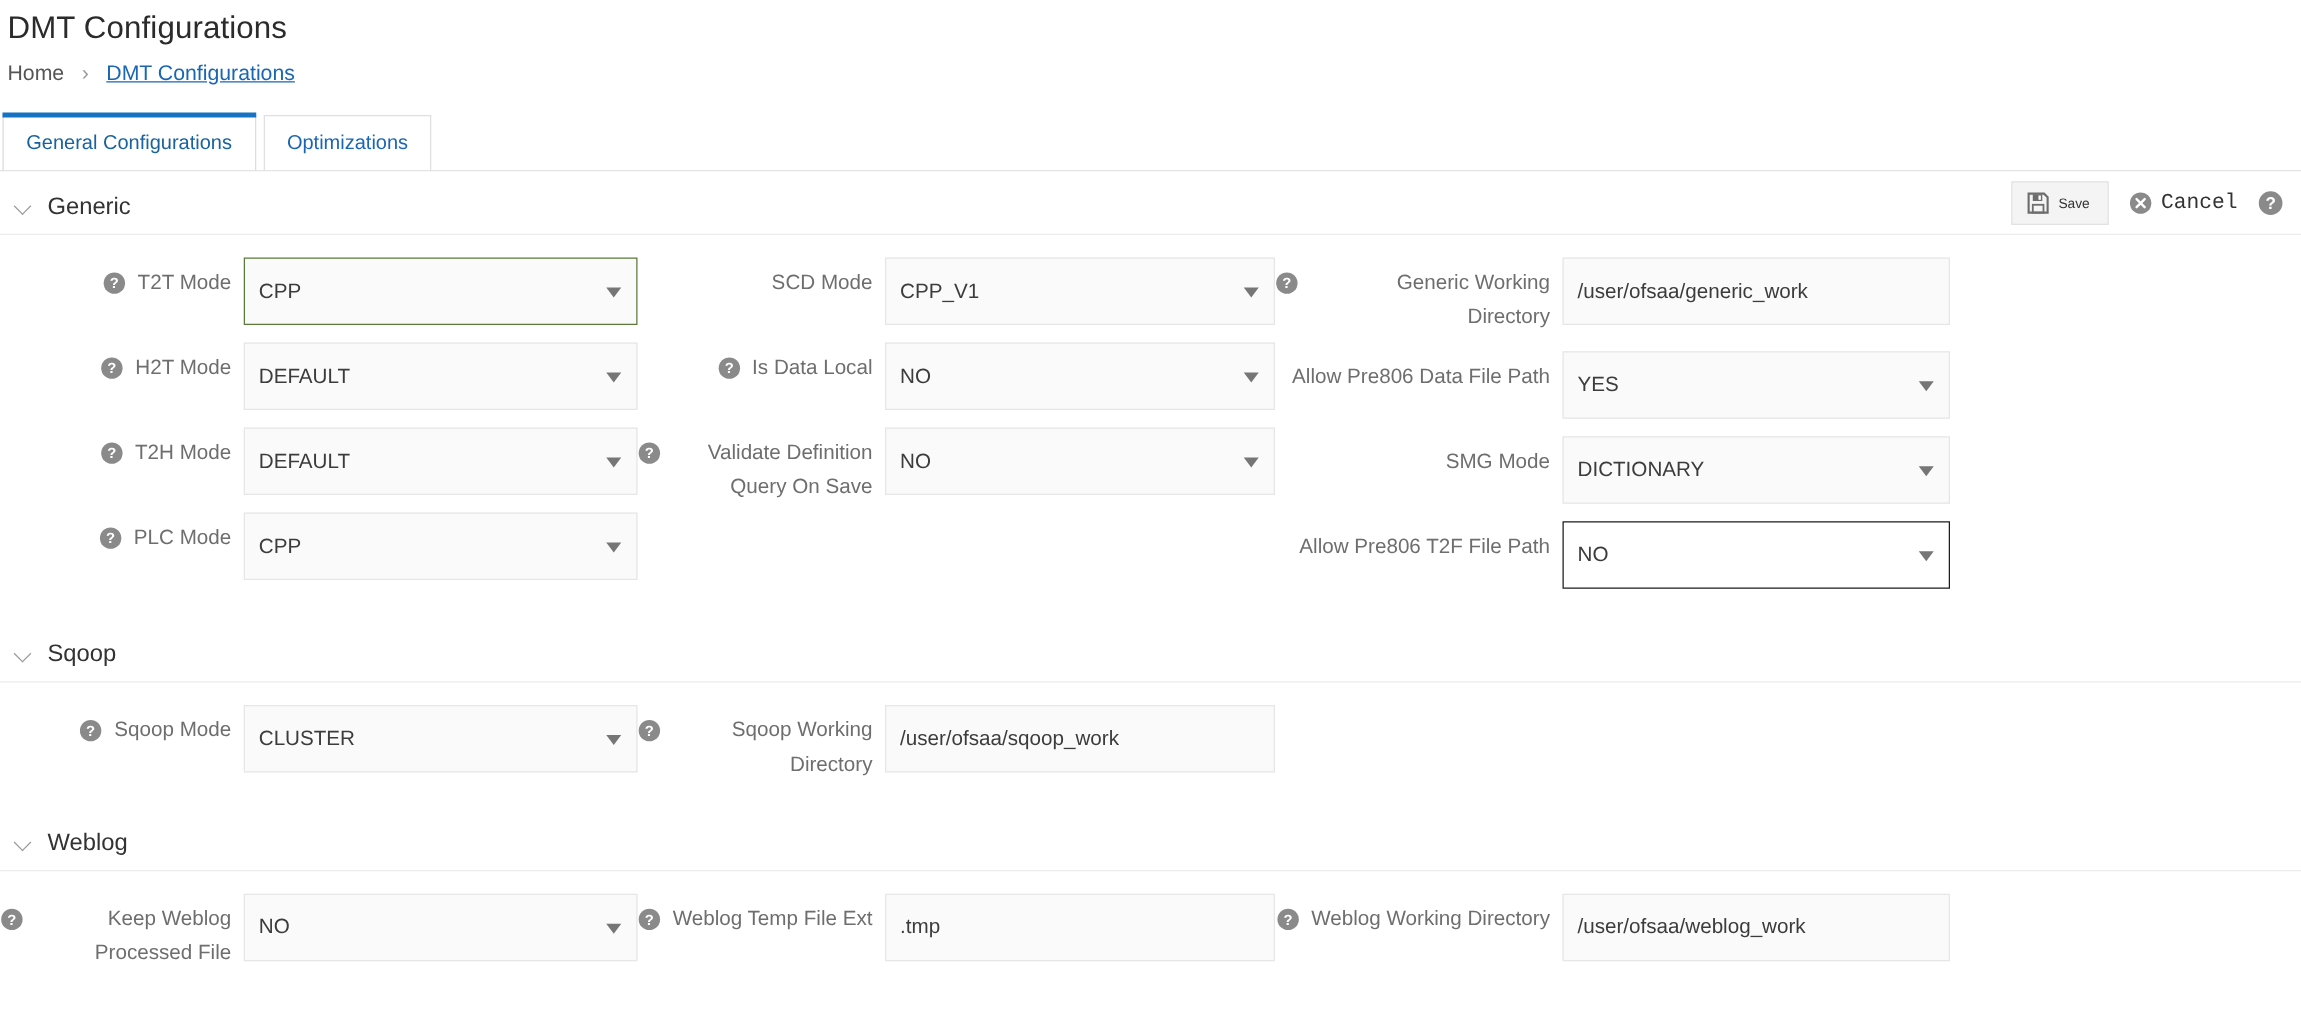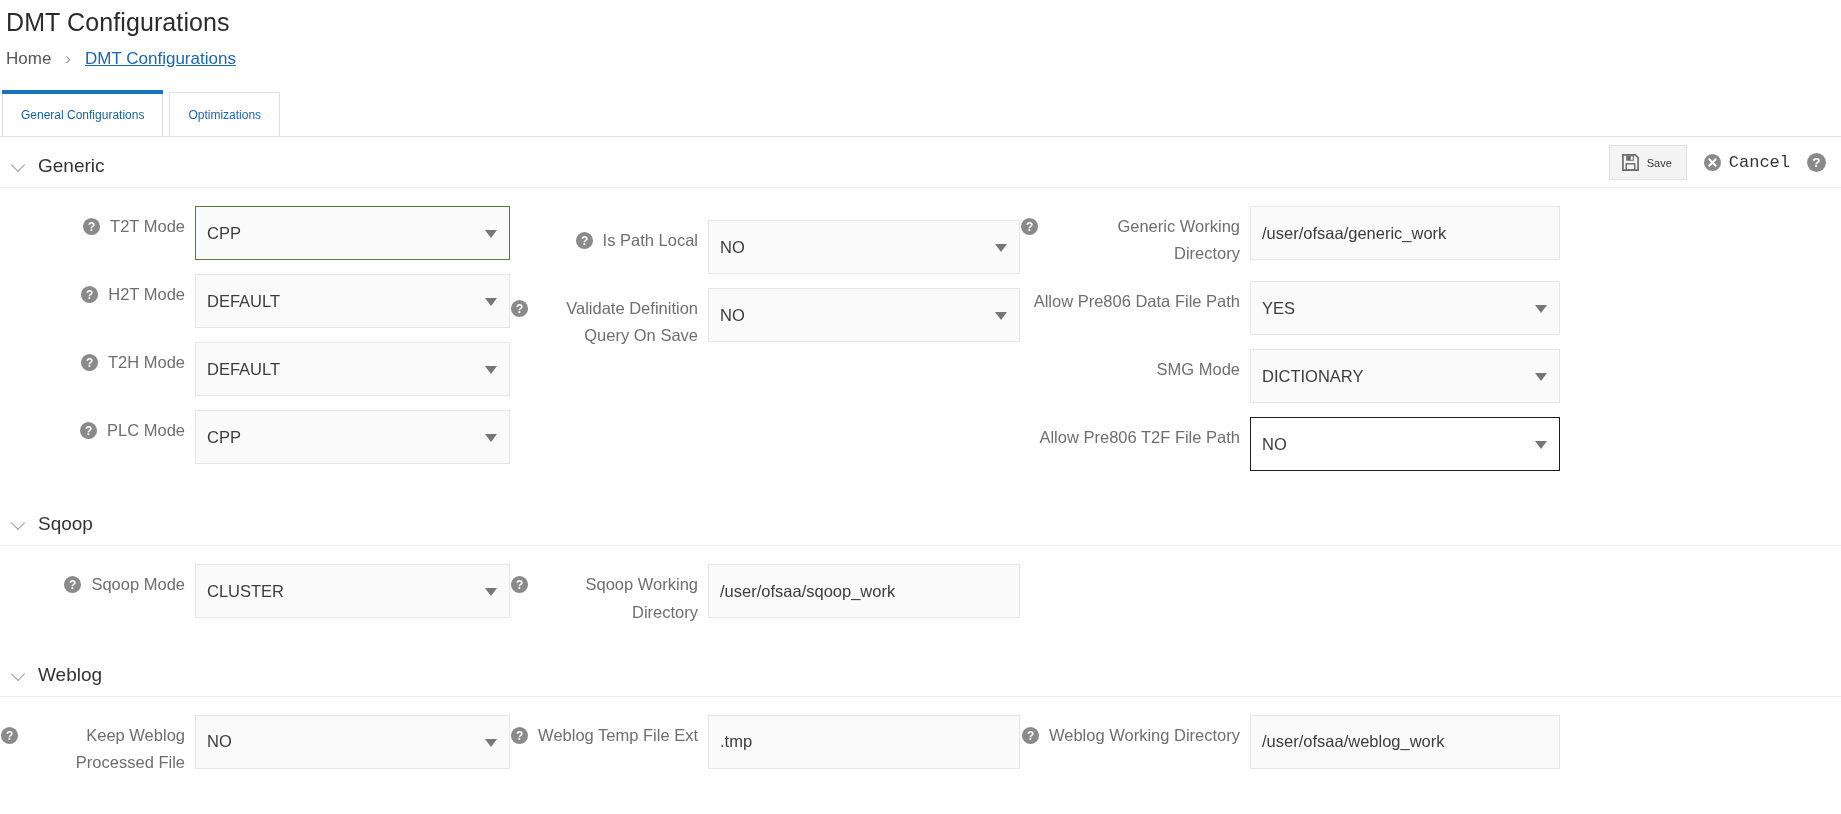--- a/index.html
+++ b/index.html
@@ -51,21 +51,21 @@
     left: 0; right: 0; bottom: 0;
     height: 1px;
     background: #e4e4e4;
   }
   .tab {
     position: relative;
     height: 45px;
     padding: 0 18px;
     display: flex;
     align-items: center;
-    font-size: 12px;
+    font-size: 16px;
     color: #1a66b3;
     background: #ffffff;
     border: 1px solid #e0e0e0;
     border-bottom: none;
     cursor: pointer;
     white-space: nowrap;
   }
   .tab.active:before {
     content: "";
     position: absolute;
@@ -310,28 +310,35 @@
               <span class="lbl-text">PLC Mode</span>
             </div>
             <div class="ctrl">
               <span>CPP</span>
               <span class="caret"></span>
             </div>
           </div>
         </div>
         <div class="col col-2">
           <div class="field">
-          </div>
-          <div class="field">
-            <div class="field-label">
-              <span class="help"><svg viewBox="0 0 20 20" width="19" height="19">
-                  <circle cx="10" cy="10" r="9" fill="#8a8a8a"></circle>
-                  <text x="10" y="14.5" font-size="12.5" font-family="Liberation Sans, sans-serif" font-weight="bold" fill="#ffffff" text-anchor="middle">?</text>
-                </svg></span>
-              <span class="lbl-text">Is Path Local</span>
+            <div class="field-label">
+              <span class="lbl-text">SCD Mode</span>
+            </div>
+            <div class="ctrl">
+              <span>CPP_V1</span>
+              <span class="caret"></span>
+            </div>
+          </div>
+          <div class="field">
+            <div class="field-label">
+              <span class="help"><svg viewBox="0 0 20 20" width="19" height="19">
+                  <circle cx="10" cy="10" r="9" fill="#8a8a8a"></circle>
+                  <text x="10" y="14.5" font-size="12.5" font-family="Liberation Sans, sans-serif" font-weight="bold" fill="#ffffff" text-anchor="middle">?</text>
+                </svg></span>
+              <span class="lbl-text">Is Data Local</span>
             </div>
             <div class="ctrl">
               <span>NO</span>
               <span class="caret"></span>
             </div>
           </div>
           <div class="field">
             <div class="field-label">
               <span class="help"><svg viewBox="0 0 20 20" width="19" height="19">
                   <circle cx="10" cy="10" r="9" fill="#8a8a8a"></circle>

